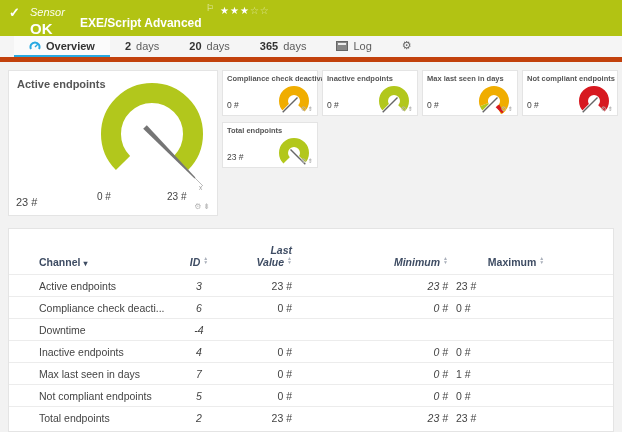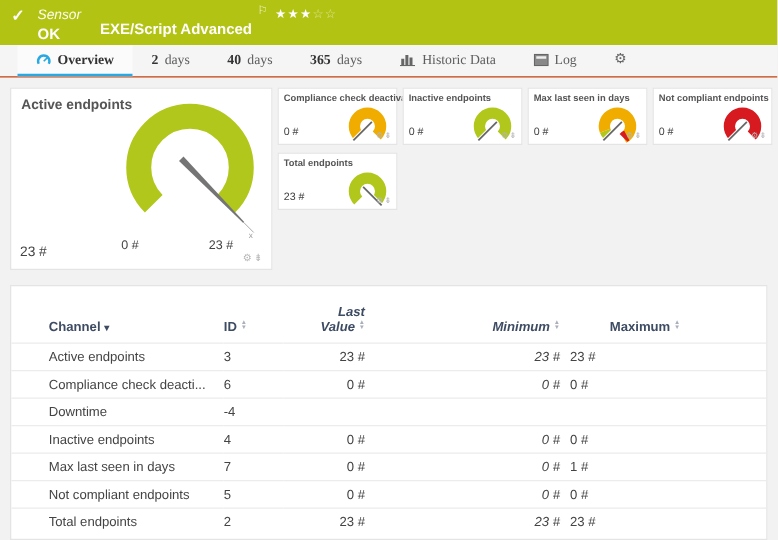--- a/index.html
+++ b/index.html
@@ -6,23 +6,23 @@
   body{width:622px;height:432px;font-family:"Liberation Sans",sans-serif;background:#f2f2f2;position:relative;overflow:hidden;-webkit-font-smoothing:antialiased;}
   .abs{position:absolute;}
   
   .topbar{left:0;top:0;width:622px;height:36px;background:#b2c313;color:#fff;}
   .check{left:9px;top:5px;font-size:13px;font-weight:bold;}
   .kind{left:30px;top:6px;font-style:italic;font-size:11px;color:#fdfef0;}
   .sensor-title{left:80px;top:16px;font-size:12px;font-weight:bold;}
   .flag{left:206px;top:3px;font-size:9px;color:#f4f7d8;}
   .stars{left:220px;top:5px;font-size:10px;letter-spacing:1px;color:#ffffff;}
   .stars .dim{opacity:.55;}
-  .okline{left:30px;top:20px;font-size:12px;font-weight:bold;color:#fff;}
-  
-  .tabbar{left:0;top:36px;width:622px;height:26px;background:#f5f5f5;border-bottom:1px solid #c2410c;display:flex;align-items:stretch;box-sizing:border-box;padding-left:14px;font-family:Liberation Serif, serif;}
+  .okline{left:30px;top:20px;font-size:15px;font-weight:bold;color:#fff;}
+  
+  .tabbar{left:0;top:36px;width:622px;height:26px;background:#f5f5f5;border-bottom:5px solid #c2410c;display:flex;align-items:stretch;box-sizing:border-box;padding-left:14px;}
   .tab{display:flex;align-items:center;gap:5px;padding:0 15px;font-size:11px;color:#5d5d5d;cursor:pointer;border-bottom:2px solid transparent;white-space:nowrap;}
   .tab .num{font-weight:bold;color:#333;}
   .tab.active{color:#333;border-bottom:2px solid #29a9e1;background:#fbfbfb;font-weight:bold;}
   .tabicon{display:inline-block;line-height:0;}
   
   .card{position:absolute;background:#fff;border:1px solid #e4e4e4;box-sizing:border-box;}
   .bigcard{left:8px;top:70px;width:210px;height:146px;}
   .bigcard .gtitle{position:absolute;left:8px;top:7px;font-size:11px;font-weight:bold;color:#555;}
   .bigcard .scale0{position:absolute;left:88px;top:120px;font-size:10px;color:#444;}
   .bigcard .scalemax{position:absolute;left:158px;top:120px;font-size:10px;color:#444;}
@@ -33,21 +33,21 @@
   .smallcard .gvalue{position:absolute;left:4px;bottom:5px;font-size:8.5px;color:#444;}
   .smallcard .cardicons{font-size:6.5px;right:3px;bottom:2px;letter-spacing:1px;}
   .smallcard svg{position:absolute;right:1px;top:9px;}
   
   .tablecard{left:8px;top:228px;width:606px;height:204px;overflow:hidden;}
   table{border-collapse:collapse;table-layout:fixed;width:606px;margin-top:16px;}
   th,td{font-size:10.5px;padding:0;height:21px;vertical-align:middle;}
   thead th{color:#3e4c63;font-weight:bold;vertical-align:bottom;padding-bottom:6px;}
   tbody td{color:#444;border-top:1px solid #ececec;}
   .c1{width:140px;text-align:left;padding-left:30px;}
-  .c2{width:40px;text-align:left;padding-right:8px;}
+  .c2{width:40px;text-align:center;padding-right:8px;font-style:italic;}
   .c3{width:65px;text-align:right;padding-right:8px;}
   .c4{width:148px;text-align:right;padding-right:8px;font-style:italic;}
   .c5{width:120px;padding-right:8px;}
   .c6{width:93px;text-align:left;padding-left:32px;}
   .sort{display:inline-block;vertical-align:2px;margin-left:3px;line-height:0;}
   .sort span{display:block;font-size:5px;color:#aab0bb;line-height:4px;}
   .chansort{font-size:8px;color:#3e4c63;margin-left:3px;}
   .hdr2{line-height:11px;font-style:italic;}
 </style>
 </head>
@@ -70,37 +70,26 @@
           <line x1="6" y1="7" x2="9" y2="4" stroke="#29a9e1" stroke-width="1.4"></line>
         </svg>
     </span>
     <span>Overview</span>
   </div>
   <div class="tab">
     <span class="num">2</span>
     <span>days</span>
   </div>
   <div class="tab">
-    <span class="num">40</span>
+    <span class="num">20</span>
     <span>days</span>
   </div>
   <div class="tab">
     <span class="num">365</span>
     <span>days</span>
-  </div>
-  <div class="tab">
-    <span class="tabicon">
-      <svg width="13" height="11" viewBox="0 0 13 11">
-          <rect x="1" y="5" width="2.4" height="5" fill="#666"></rect>
-          <rect x="4.3" y="2" width="2.4" height="8" fill="#666"></rect>
-          <rect x="7.6" y="4" width="2.4" height="6" fill="#666"></rect>
-          <line x1="0" y1="10.5" x2="12" y2="10.5" stroke="#666" stroke-width="1"></line>
-        </svg>
-    </span>
-    <span>Historic Data</span>
   </div>
   <div class="tab">
     <span class="tabicon">
       <svg width="12" height="10" viewBox="0 0 12 10">
           <rect x="0.5" y="0.5" width="11" height="9" fill="#888" stroke="#666"></rect>
           <rect x="2" y="2" width="8" height="2" fill="#eee"></rect>
         </svg>
     </span>
     <span>Log</span>
   </div>

